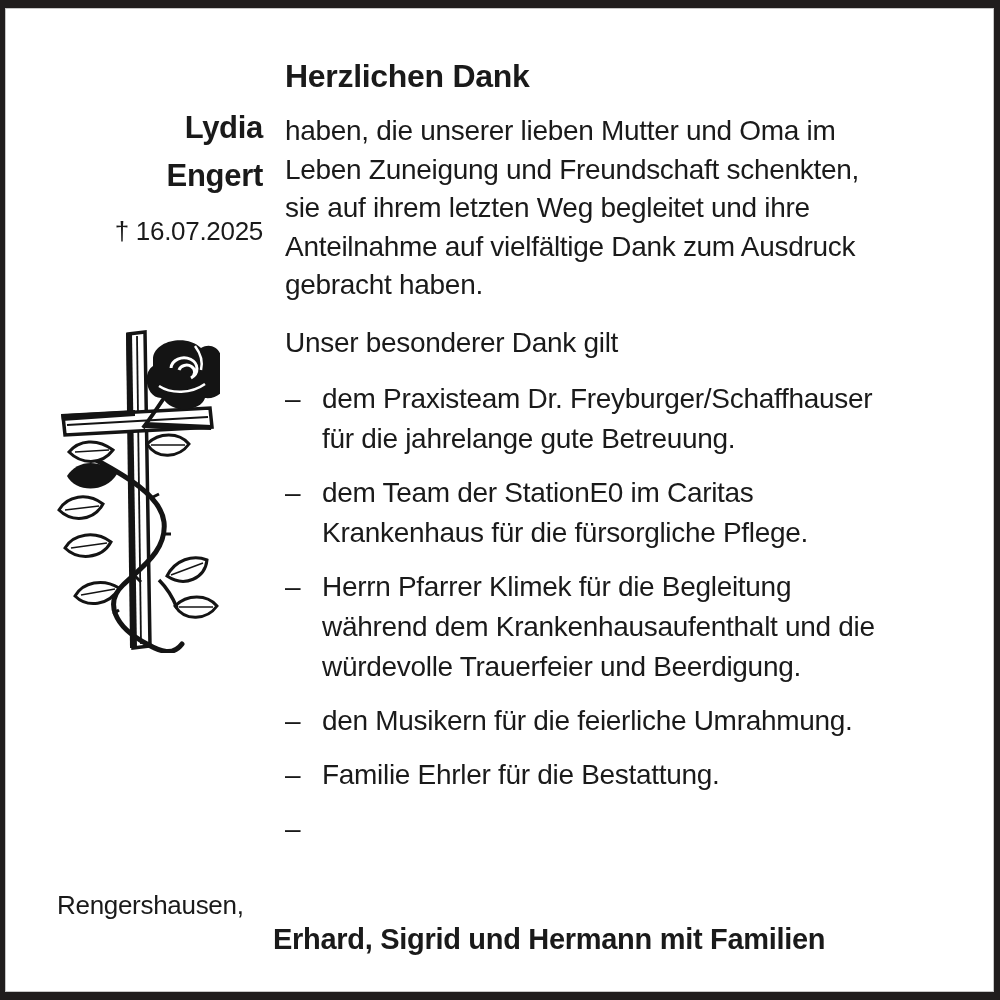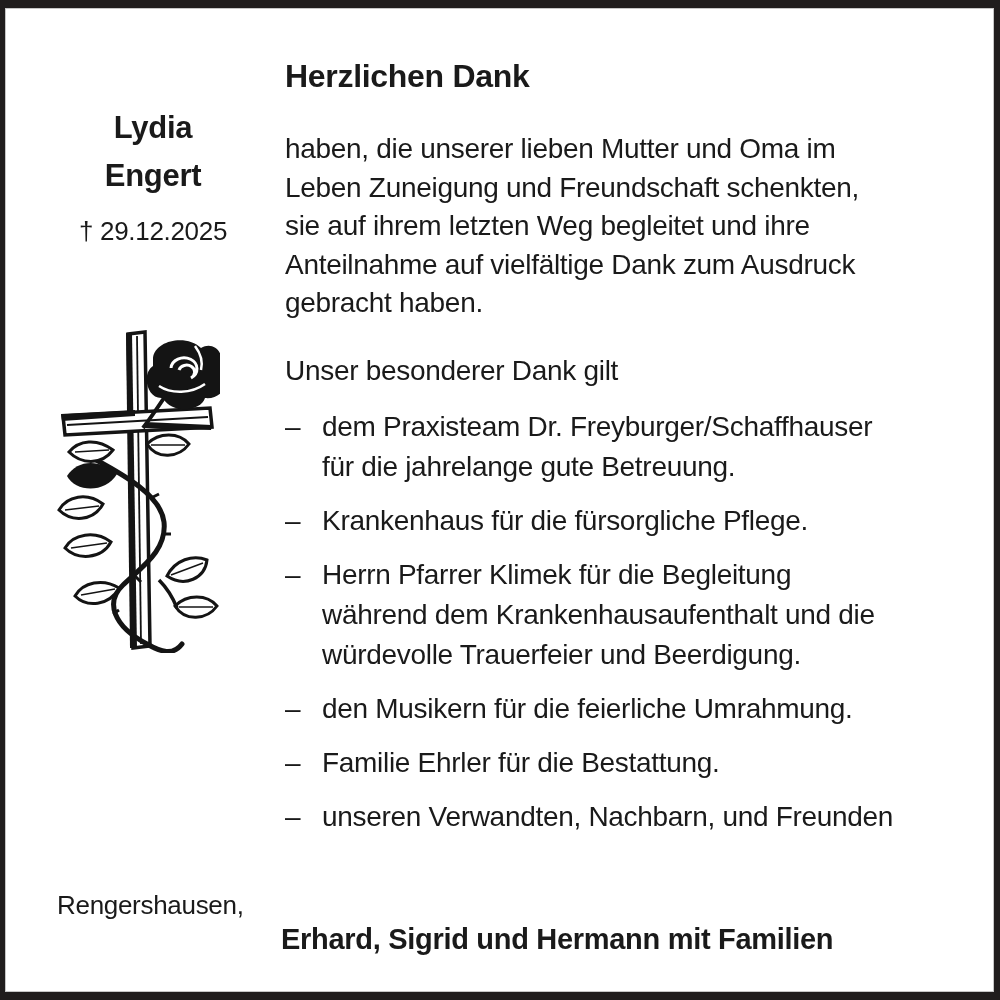--- a/index.html
+++ b/index.html
@@ -15,73 +15,73 @@
     width:1000px; height:1000px;
     background:#ffffff;
     border-top:8px solid #201d1d;
     border-bottom:8px solid #201d1d;
     border-left:5px solid #201d1d;
     border-right:6px solid #201d1d;
     box-shadow: inset 0 0 0 1px #c6c6c6;
   }
   .left-col {
     position:absolute; left:38px; top:96px; width:220px;
-    text-align:center;
+    text-align:right;
   }
   .deceased-name {
     font-weight:bold; font-size:31px; line-height:48px;
     letter-spacing:-0.3px;
   }
   .death-date {
     margin-top:16px; font-size:26px; letter-spacing:-0.3px;
   }
   .cross-art {
     position:absolute; left:50px; top:320px;
     width:165px; height:325px;
   }
   .right-col {
     position:absolute; left:280px; top:50px; width:672px;
     letter-spacing:-0.3px;
   }
   .title {
     font-size:32px; font-weight:bold; line-height:36px;
-    margin-bottom:36px;
+    margin-bottom:18px;
   }
   .intro p, .intro-line {
     font-size:28px; line-height:38.5px;
   }
   .dank-intro {
-    margin-top:29px; font-size:28px; line-height:38px;
+    margin-top:19px; font-size:28px; line-height:38px;
   }
   .bullets { margin-top:17px; }
   .bullet {
     display:flex; margin-bottom:14px;
     font-size:28px; line-height:40px;
   }
   .bullet .dash { width:37px; flex:none; }
   .bullet .lines { flex:1; }
   .place-date {
     position:absolute; left:52px; top:880px;
     font-size:26px; line-height:34px; letter-spacing:-0.3px;
   }
   .signature {
-    position:absolute; left:276px; top:915px;
+    position:absolute; left:268px; top:915px;
     font-size:29px; font-weight:bold; letter-spacing:-0.3px;
   }
   svg .ink { stroke:#141414; fill:none; }
 </style>
 </head>
 <body>
 
 <div class="sheet">
 
   <div class="left-col">
     <div class="deceased-name">Lydia</div>
     <div class="deceased-name">Engert</div>
-    <div class="death-date">† 29.12.2025</div>
+    <div class="death-date">† 16.07.2025</div>
   </div>
 
   <svg class="cross-art" viewBox="0 0 165 325" xmlns="http://www.w3.org/2000/svg">
 
     <path d="M73,6 L90,4 L95,318 L78,320 Z" fill="#ffffff" stroke="#141414" stroke-width="3.5"></path>
     <path class="ink" d="M82,8 L86,316" stroke-width="1.8"></path>
     <path d="M71,5 L77,6 L82,320 L75,320 Z" fill="#141414"></path>
 
     <path d="M8,88 L155,80 L157,99 L10,107 Z" fill="#ffffff" stroke="#141414" stroke-width="3.5"></path>
     <path class="ink" d="M12,97 L153,89" stroke-width="1.8"></path>
@@ -136,20 +136,21 @@
         <span class="dash">–</span>
         <div class="lines">
           <div>dem Praxisteam Dr. Freyburger/Schaffhauser</div>
           <div>für die jahrelange gute Betreuung.</div>
         </div>
       </div>
 
       <div class="bullet">
         <span class="dash">–</span>
         <div class="lines">
+          <div>dem Team der StationE0 im Caritas</div>
           <div>Krankenhaus für die fürsorgliche Pflege.</div>
         </div>
       </div>
 
       <div class="bullet">
         <span class="dash">–</span>
         <div class="lines">
           <div>Herrn Pfarrer Klimek für die Begleitung</div>
           <div>während dem Krankenhausaufenthalt und die</div>
           <div>würdevolle Trauerfeier und Beerdigung.</div>
@@ -166,21 +167,20 @@
       <div class="bullet">
         <span class="dash">–</span>
         <div class="lines">
           <div>Familie Ehrler für die Bestattung.</div>
         </div>
       </div>
 
       <div class="bullet">
         <span class="dash">–</span>
         <div class="lines">
-          <div>unseren Verwandten, Nachbarn, und Freunden</div>
         </div>
       </div>
 
     </div>
   </div>
 
   <div class="place-date">
     <div>Rengershausen,</div>
   </div>
 

